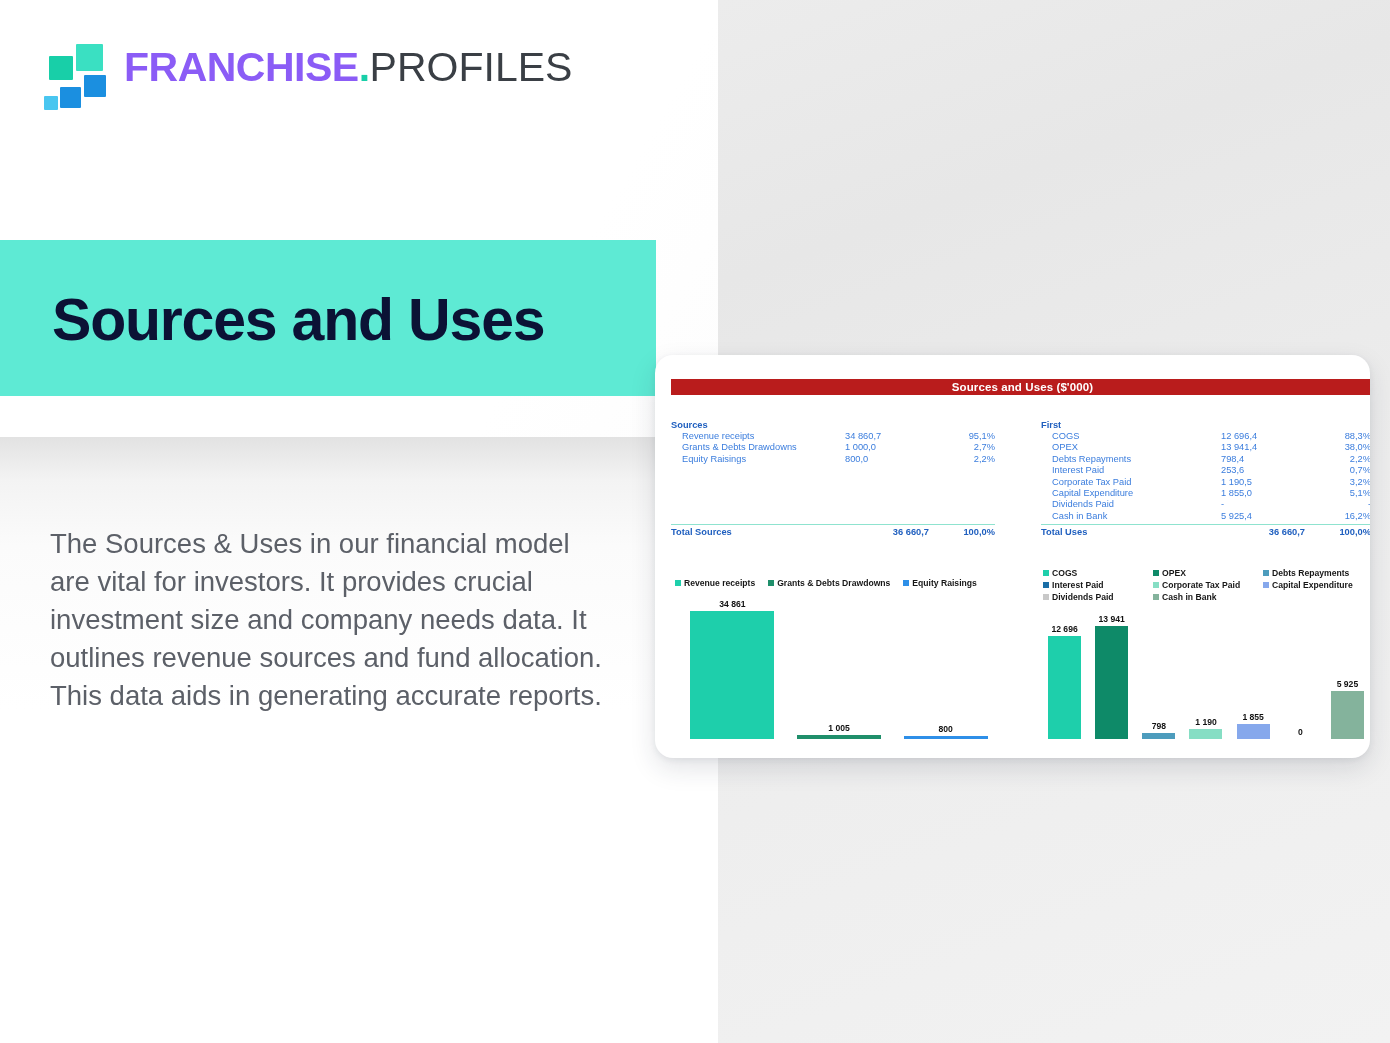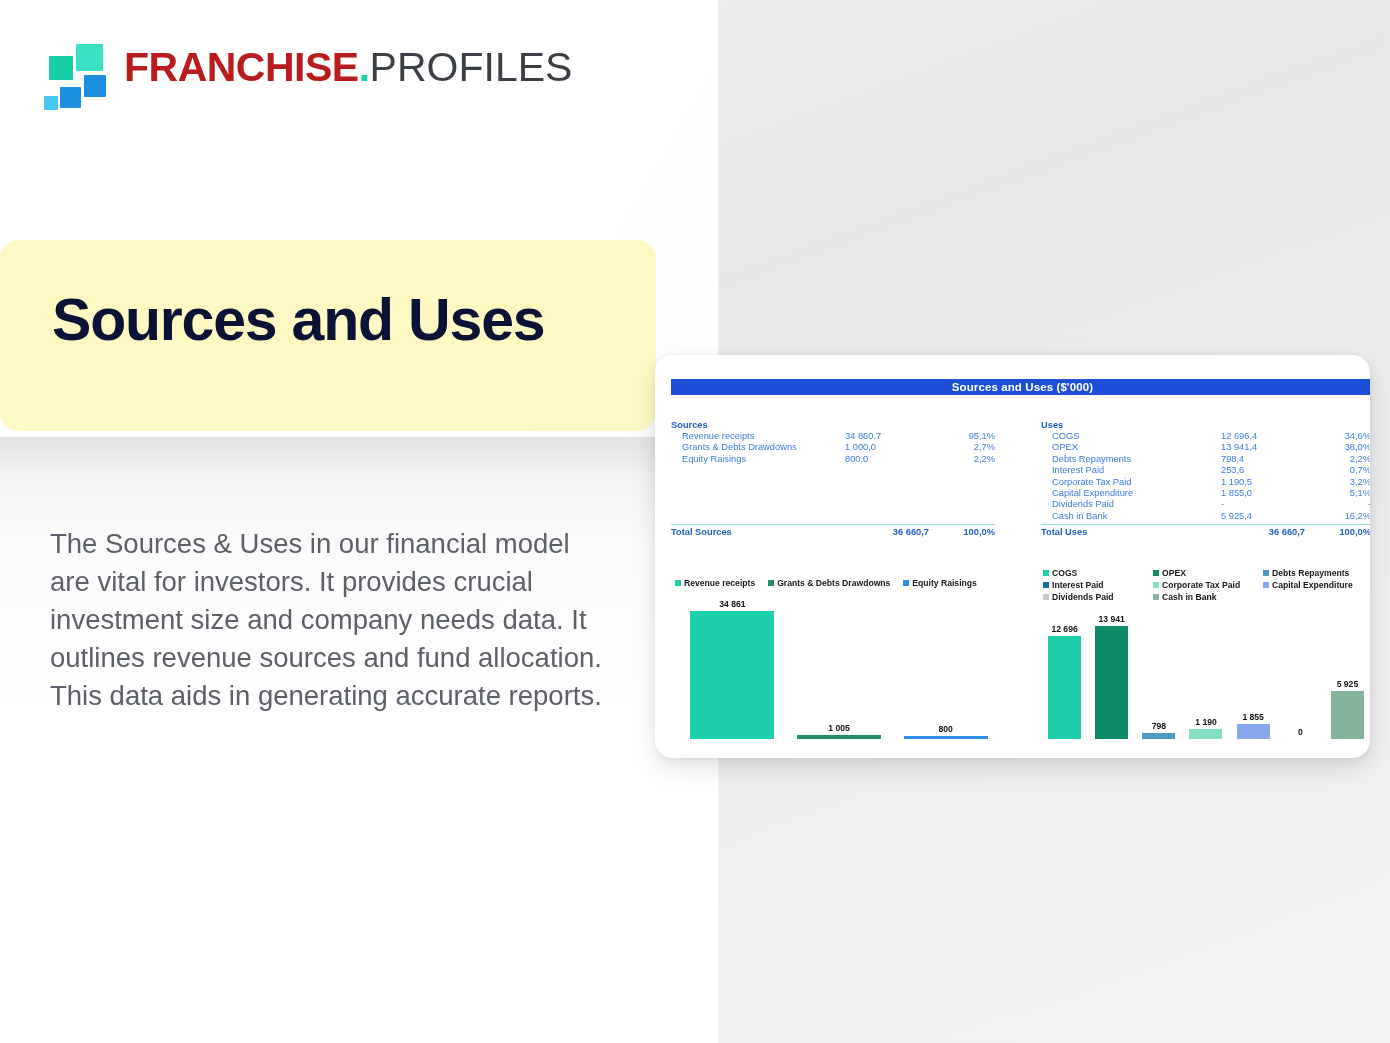--- a/index.html
+++ b/index.html
@@ -71,33 +71,32 @@
   .lm4 { left: 16px; top: 45px; width: 21px; height: 21px; background: #1b8fe0; }
   .lm5 { left: 0px;  top: 54px; width: 14px; height: 14px; background: #49c6f0; }
 
   .logo-text {
     font-size: 41px;
     letter-spacing: -0.5px;
     white-space: nowrap;
     line-height: 1;
     padding-bottom: 4px;
   }
-  .logo-text .lt-bold { font-weight: 700; color: #b91c1c; }
+  .logo-text .lt-bold { font-weight: 700; color: #8b5cf6; }
   .logo-text .lt-dot  { font-weight: 700; color: #18cfa8; }
   .logo-text .lt-thin { font-weight: 400; color: #3a3f45; letter-spacing: 0px; }
 
   
   .title-banner {
     position: absolute;
     left: 0;
     top: 240px;
     width: 656px;
-    height: 191px;
-    background: #fef9c3;
-    border-radius: 19px;
+    height: 156px;
+    background: #5eead4;
   }
   .title-banner-text {
     position: absolute;
     left: 52px;
     top: 50px;
     font-size: 59px;
     font-weight: 700;
     color: #0b1235;
     letter-spacing: -1.2px;
     white-space: nowrap;
@@ -138,21 +137,21 @@
     font-family: "Liberation Sans", sans-serif;
   }
 
   
   .sheet-title {
     position: absolute;
     left: 6px;
     top: 0px;
     width: 703px;
     height: 16px;
-    background: #1d4ed8;
+    background: #b91c1c;
     color: #ffffff;
     font-size: 11.5px;
     font-weight: 700;
     text-align: center;
     line-height: 16px;
     letter-spacing: 0.1px;
   }
 
   
   .months-row {
@@ -342,26 +341,26 @@
         </div>
       <div style="height:57px"></div>
       <div class="total-row">
         <span class="r-label">Total Sources</span>
         <span class="r-val">36 660,7</span>
         <span class="r-pct">100,0%</span>
       </div>
     </div>
 
     <div class="col col-uses">
-      <div class="col-head">Uses</div>
+      <div class="col-head">First</div>
       <div id="uses-rows">
           <div class="row">
             <span class="r-label">COGS</span>
             <span class="r-val">12 696,4</span>
-            <span class="r-pct">34,6%</span>
+            <span class="r-pct">88,3%</span>
           </div>
           <div class="row">
             <span class="r-label">OPEX</span>
             <span class="r-val">13 941,4</span>
             <span class="r-pct">38,0%</span>
           </div>
           <div class="row">
             <span class="r-label">Debts Repayments</span>
             <span class="r-val">798,4</span>
             <span class="r-pct">2,2%</span>

